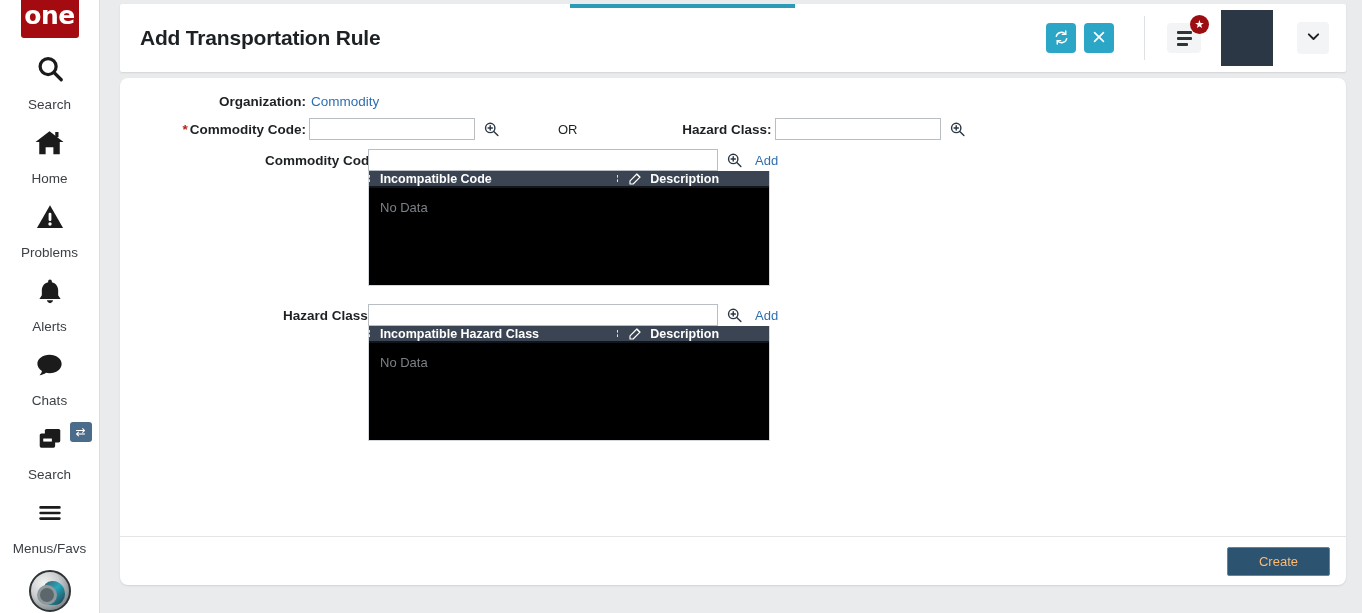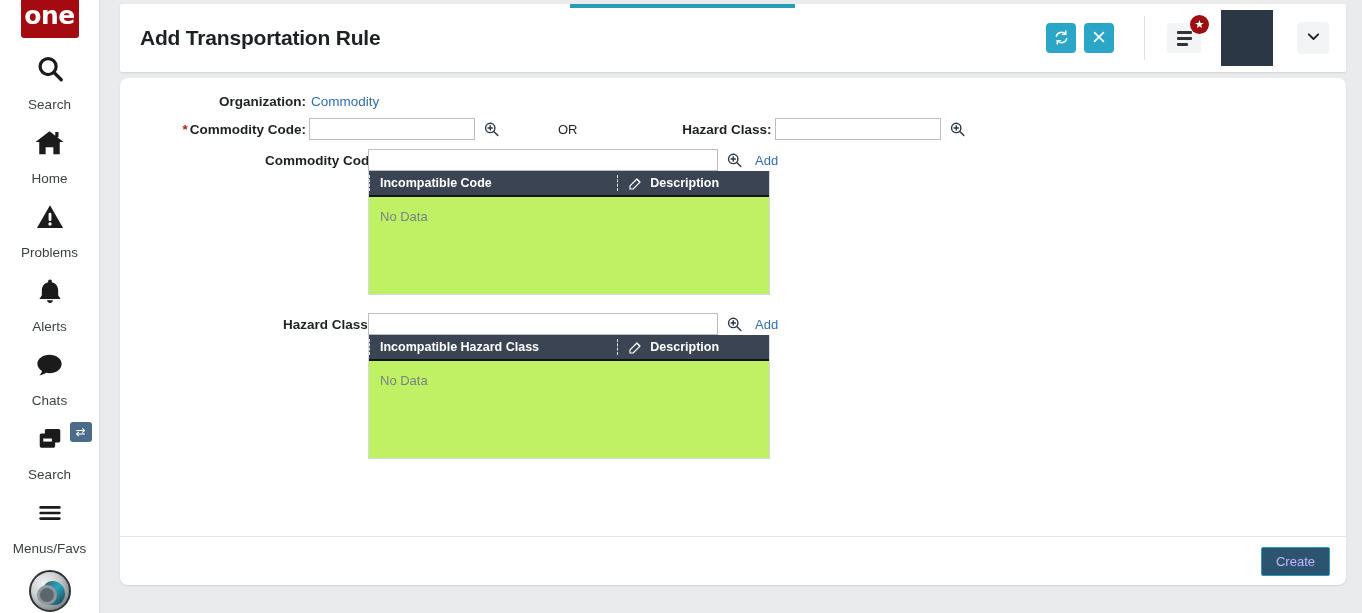--- a/index.html
+++ b/index.html
@@ -169,56 +169,56 @@
   .grp-row .lbl { width: 100px; }
   .add-link { margin-left: 12px; color: #2f6fb0; font-size: 13px; cursor: pointer; }
 
   
   .tbl-wrap {
     margin-left: 248px; width: 402px;
     border: 1px solid #d5d8da; border-top: none;
     background: #fff;
   }
   .tbl-head {
-    display: flex; height: 26px; background: #3b4452;
+    display: flex; height: 17px; background: #3b4452;
     border-bottom: 2px solid #11161c;
     gap: 24px;
   }
   .th {
     display: flex; align-items: center;
     color: #ffffff; font-size: 12.5px; font-weight: bold;
     position: relative; padding-left: 11px;
   }
   .th.c1 { width: 240px; }
   .th.c2 { width: 162px; }
   .th::before {
     content: ""; position: absolute; left: 0; top: 4px; bottom: 4px;
     border-left: 1px dashed #ffffff; opacity: 0.85;
   }
   .tbl-head::after {
     content: ""; position: absolute; margin-left: 401px; width: 0;
   }
   .th-edit-ic { margin-right: 7px; display: inline-flex; color: #fff; }
-  .tbl-body { height: 97px; padding: 10px 0 0 11px; background: #bef264; }
+  .tbl-body { height: 97px; padding: 10px 0 0 11px; background: #000000; }
   .no-data { font-size: 13px; color: #7b8186; }
   .tbl-edge {
     position: absolute; width: 1px; top: 4px; height: 21px;
     border-left: 1px dashed #ffffff; opacity: 0.85;
   }
 
   
   .card-footer {
     position: absolute; left: 0; right: 0; bottom: 0; height: 49px;
     border-top: 1px solid #e3e5e7;
     display: flex; align-items: center; justify-content: flex-end;
     padding-right: 16px;
   }
   .create-btn {
-    background: #2c5471; color: #c4b5fd; border: 1px solid #2b9cb8;
-    border-radius: 2px; font-size: 13px; padding: 6px 14px;
+    background: #2c5471; color: #fdba74; border: 1px solid #2b9cb8;
+    border-radius: 2px; font-size: 13px; padding: 6px 31px;
     cursor: pointer; font-family: "Liberation Sans", sans-serif;
   }
 </style>
 </head>
 <body>
 
 <div id="app">
 
   <div id="sidebar">
 

